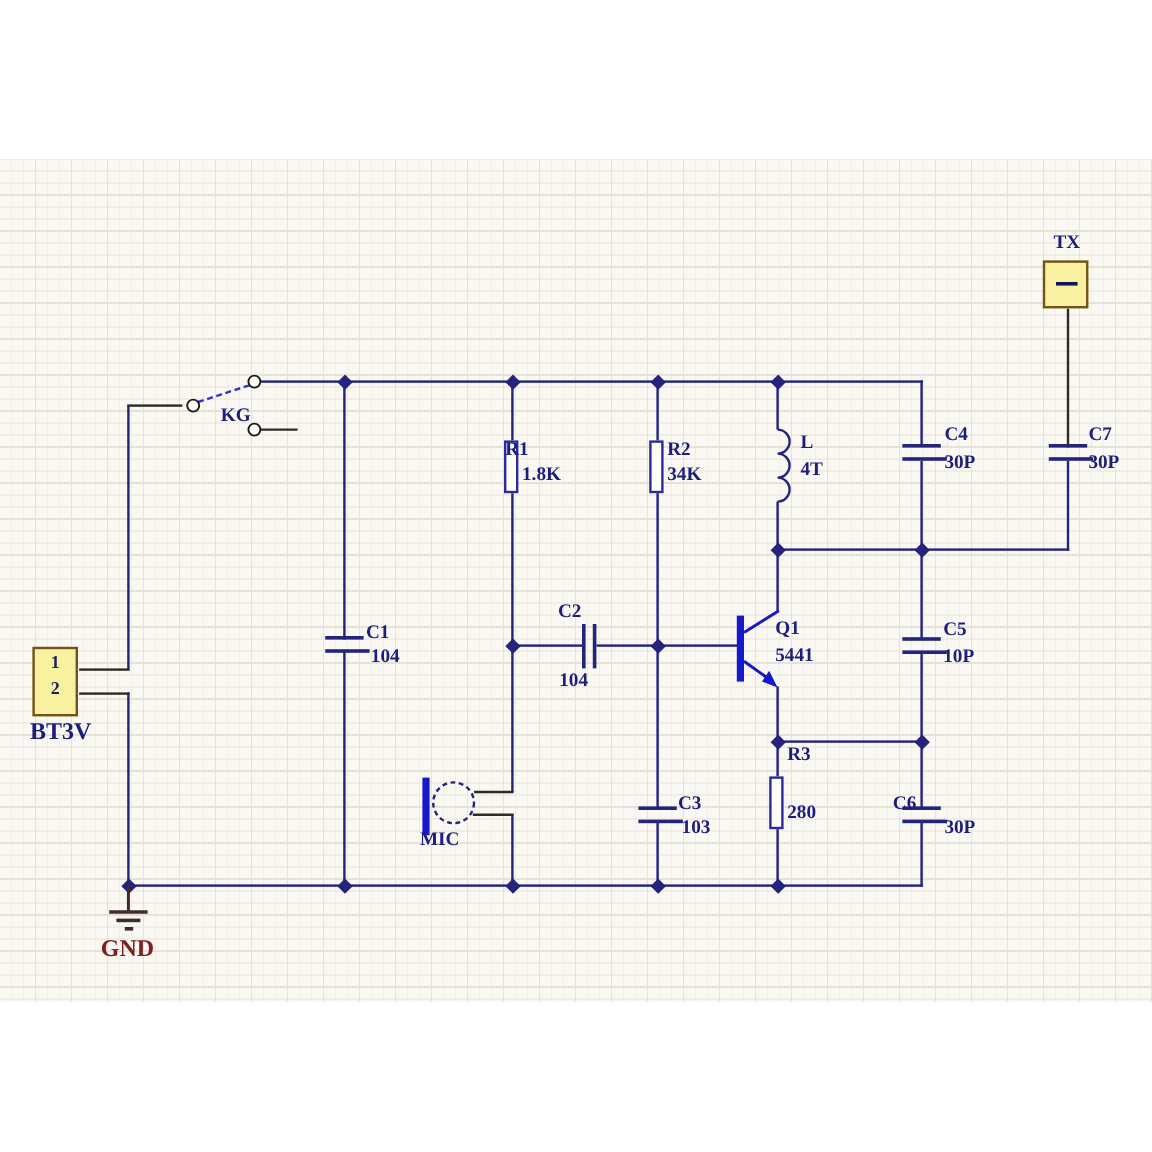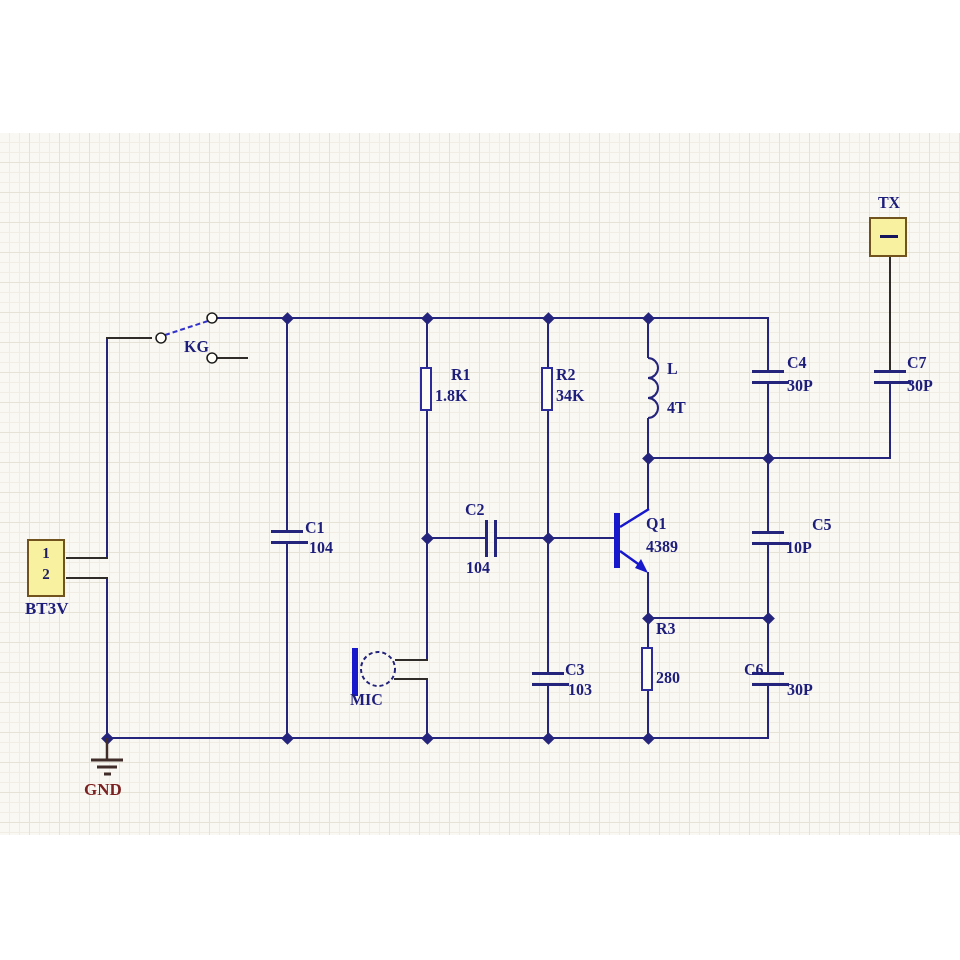--- a/index.html
+++ b/index.html
@@ -10,21 +10,21 @@
       repeating-linear-gradient(to right, transparent 0 29px, #e6e2d6 29px 30px),
       repeating-linear-gradient(to bottom, transparent 0 29px, #e6e2d6 29px 30px),
       repeating-linear-gradient(to right, transparent 0 9px, #f1ede4 9px 10px),
       repeating-linear-gradient(to bottom, transparent 0 9px, #f1ede4 9px 10px);}
   .w{position:absolute;background:#24247c;}
   .wb{position:absolute;background:#2e2b28;}
   .plate{position:absolute;background:#24247c;}
   .res{position:absolute;width:12px;height:44px;background:#fdfcf5;border:2px solid #2b2b9b;box-sizing:border-box;}
   .jct{position:absolute;width:9px;height:9px;background:#24247c;transform:rotate(45deg);}
   .lbl{position:absolute;font:600 16px "Liberation Serif",serif;color:#1d1d7c;white-space:nowrap;line-height:1;}
-  .big{font-size:17px;}
+  .big{font-size:20px;}
   .pin{position:absolute;font:600 15px "Liberation Serif",serif;color:#1d1d60;width:38px;text-align:center;line-height:1;}
   .conn{position:absolute;background:#f8f1a0;border:2px solid #71531d;box-sizing:border-box;}
   .gnd{color:#7c2121;}
   svg{position:absolute;overflow:visible;}
 </style>
 </head>
 <body>
 
 <div id="root">
   <div class="canvas"></div>
@@ -110,21 +110,21 @@
   </div>
 
   <div>
     <div class="conn" style="left:869px;top:217px;width:38px;height:40px"></div>
     <div style="position:absolute;left:880px;top:235px;width:18px;height:3px;background:#15155e"></div>
     <div class="lbl" style="left:869px;top:195px;width:40px;text-align:center">TX</div>
   </div>
 
   <div>
     <div class="res" style="left:420px;top:367px"></div>
-    <div class="lbl" style="left:451px;top:367px">R1</div>
+    <div class="lbl" style="left:421px;top:367px">R1</div>
     <div class="lbl" style="left:435px;top:388px">1.8K</div>
   </div>
   <div>
     <div class="res" style="left:541px;top:367px"></div>
     <div class="lbl" style="left:556px;top:367px">R2</div>
     <div class="lbl" style="left:556px;top:388px">34K</div>
   </div>
   <div>
     <div class="res" style="left:641px;top:647px"></div>
     <div class="lbl" style="left:656px;top:621px">R3</div>
@@ -151,53 +151,53 @@
   </div>
   <div>
     <div class="plate" style="left:752px;top:370px;width:32px;height:3px"></div>
     <div class="plate" style="left:752px;top:381px;width:37px;height:3px"></div>
     <div class="lbl" style="left:787px;top:355px">C4</div>
     <div class="lbl" style="left:787px;top:378px">30P</div>
   </div>
   <div>
     <div class="plate" style="left:752px;top:531px;width:32px;height:3px"></div>
     <div class="plate" style="left:752px;top:542px;width:37px;height:3px"></div>
-    <div class="lbl" style="left:812px;top:517px">C5</div>
+    <div class="lbl" style="left:786px;top:517px">C5</div>
     <div class="lbl" style="left:786px;top:540px">10P</div>
   </div>
   <div>
     <div class="plate" style="left:752px;top:672px;width:32px;height:3px"></div>
     <div class="plate" style="left:752px;top:683px;width:37px;height:3px"></div>
     <div class="lbl" style="left:744px;top:662px">C6</div>
     <div class="lbl" style="left:787px;top:682px">30P</div>
   </div>
   <div>
     <div class="plate" style="left:874px;top:370px;width:32px;height:3px"></div>
     <div class="plate" style="left:874px;top:381px;width:37px;height:3px"></div>
     <div class="lbl" style="left:907px;top:355px">C7</div>
     <div class="lbl" style="left:907px;top:378px">30P</div>
   </div>
 
   <div>
     <svg style="left:637px;top:352px" width="26" height="70" viewBox="0 0 26 70">
       <path d="M11,6 A10,10 0 0 1 11,26 A10,10 0 0 1 11,46 A10,10 0 0 1 11,66" fill="none" stroke="#24247c" stroke-width="2"></path>
     </svg>
     <div class="lbl" style="left:667px;top:361px">L</div>
-    <div class="lbl" style="left:667px;top:400px">4T</div>
+    <div class="lbl" style="left:667px;top:384px">4T</div>
   </div>
 
   <div>
     <svg style="left:610px;top:498px" width="48" height="84" viewBox="0 0 48 84">
       <rect x="4" y="15" width="6" height="55" fill="#1717cc"></rect>
       <line x1="10" y1="29" x2="39" y2="11" stroke="#1717cc" stroke-width="2.5"></line>
       <line x1="10" y1="53" x2="31" y2="68" stroke="#1717cc" stroke-width="2.5"></line>
       <polygon points="38,75 25,70 31,61" fill="#1717cc"></polygon>
     </svg>
     <div class="lbl" style="left:646px;top:516px">Q1</div>
-    <div class="lbl" style="left:646px;top:539px">4389</div>
+    <div class="lbl" style="left:646px;top:539px">5441</div>
   </div>
 
   <div>
     <svg style="left:338px;top:640px" width="100" height="62" viewBox="0 0 100 62">
       <rect x="14" y="8" width="6" height="48" fill="#1717cc"></rect>
       <circle cx="40" cy="29" r="17" fill="none" stroke="#24247c" stroke-width="2" stroke-dasharray="4 3"></circle>
       <line x1="57" y1="20" x2="90" y2="20" stroke="#2e2b28" stroke-width="2"></line>
       <line x1="56" y1="39" x2="90" y2="39" stroke="#2e2b28" stroke-width="2"></line>
     </svg>
     <div class="lbl" style="left:350px;top:692px">MIC</div>

